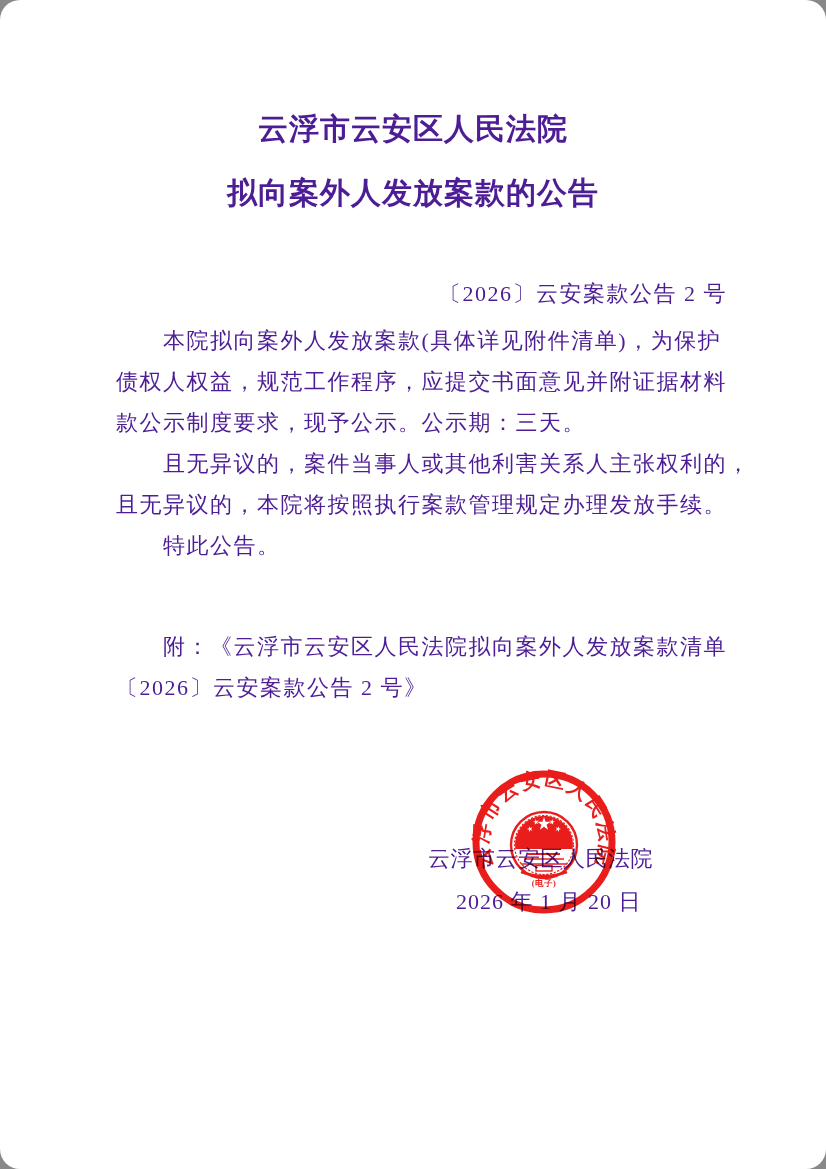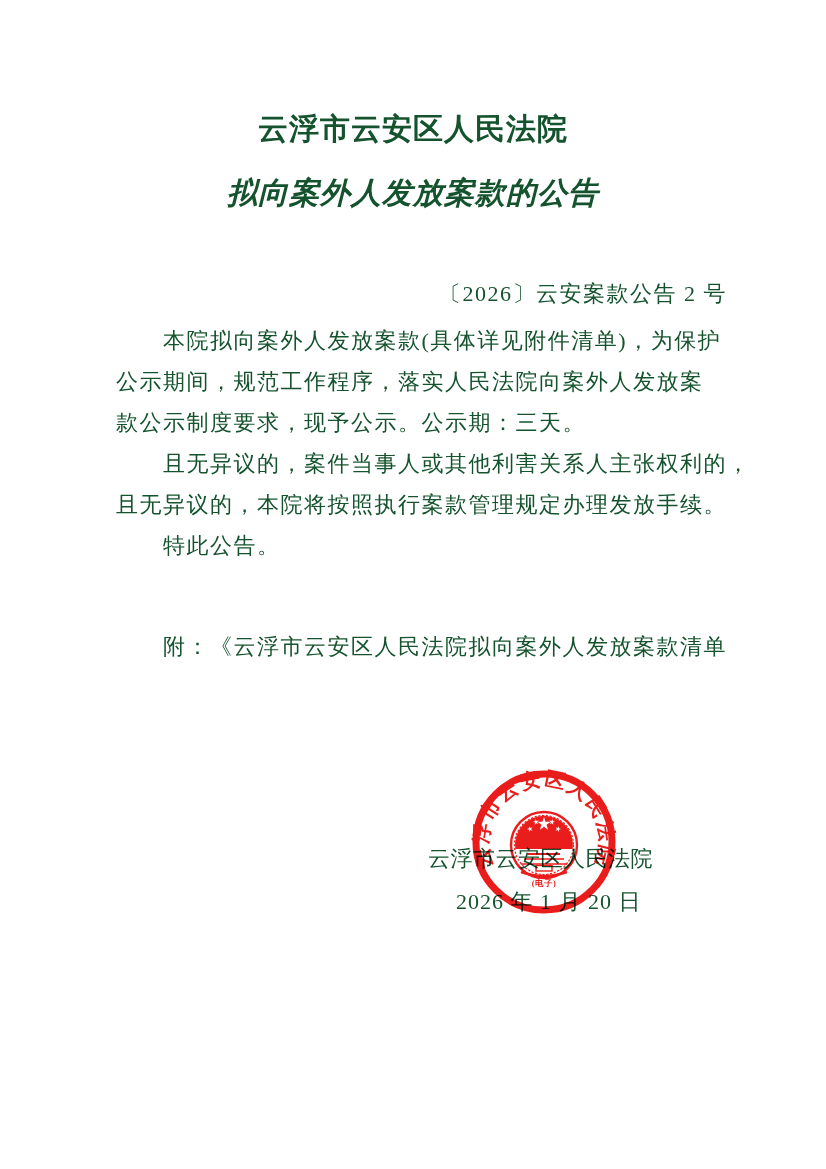--- a/index.html
+++ b/index.html
@@ -3,36 +3,37 @@
 <meta charset="utf-8">
 <style>
   html, body { margin: 0; padding: 0; background: #888; }
   .page {
     position: relative;
     width: 826px;
     height: 1169px;
     margin: 0 auto;
     background: #ffffff;
     font-family: "Liberation Serif", "DejaVu Serif", serif;
-    color: #14532d;
+    color: #4c1d95;
     overflow: hidden;
+    border-radius: 20px;
   }
   .title {
     position: absolute;
     left: 0;
     width: 100%;
     text-align: center;
     font-size: 30px;
     font-weight: bold;
     line-height: 34px;
     letter-spacing: 1px;
     margin: 0;
   }
   .title-1 { top: 112px; }
-  .title-2 { top: 176px; font-style: italic; }
+  .title-2 { top: 176px; }
   .doc-number {
     position: absolute;
     top: 281px;
     right: 99px;
     font-size: 22px;
     line-height: 25px;
     letter-spacing: 1.5px;
     white-space: nowrap;
     font-family: Liberation Serif, serif;
   }
@@ -86,27 +87,28 @@
 
 <div class="page">
 
   <h1 class="title title-1">云浮市云安区人民法院</h1>
   <h1 class="title title-2">拟向案外人发放案款的公告</h1>
 
   <div class="doc-number">〔2026〕云安案款公告 2 号</div>
 
   <div class="body-block">
     <div class="body-line indent">本院拟向案外人发放案款(具体详见附件清单)，为保护</div>
-    <div class="body-line">公示期间，规范工作程序，落实人民法院向案外人发放案</div>
+    <div class="body-line">债权人权益，规范工作程序，应提交书面意见并附证据材料</div>
     <div class="body-line">款公示制度要求，现予公示。公示期：三天。</div>
     <div class="body-line indent">且无异议的，案件当事人或其他利害关系人主张权利的，</div>
     <div class="body-line">且无异议的，本院将按照执行案款管理规定办理发放手续。</div>
     <div class="body-line indent">特此公告。</div>
     <div class="para-gap"></div>
     <div class="body-line indent">附：《云浮市云安区人民法院拟向案外人发放案款清单</div>
+    <div class="body-line">〔2026〕云安案款公告 2 号》</div>
   </div>
 
   <div class="signature">云浮市云安区人民法院</div>
   <div class="sign-date">2026 年 1 月 20 日</div>
 
   <svg class="seal" viewBox="0 0 150 150" aria-hidden="true">
     <defs>
       <path id="sealArc" d="M 26.5,103 A 56 56 0 1 1 123.5,103" fill="none"></path>
       <path id="star" d="M0,-1 L-0.225,-0.309 L-0.951,-0.309 L-0.363,0.118 L-0.588,0.809 L0,0.382 L0.588,0.809 L0.363,0.118 L0.951,-0.309 L0.225,-0.309 Z"></path>
     </defs>

